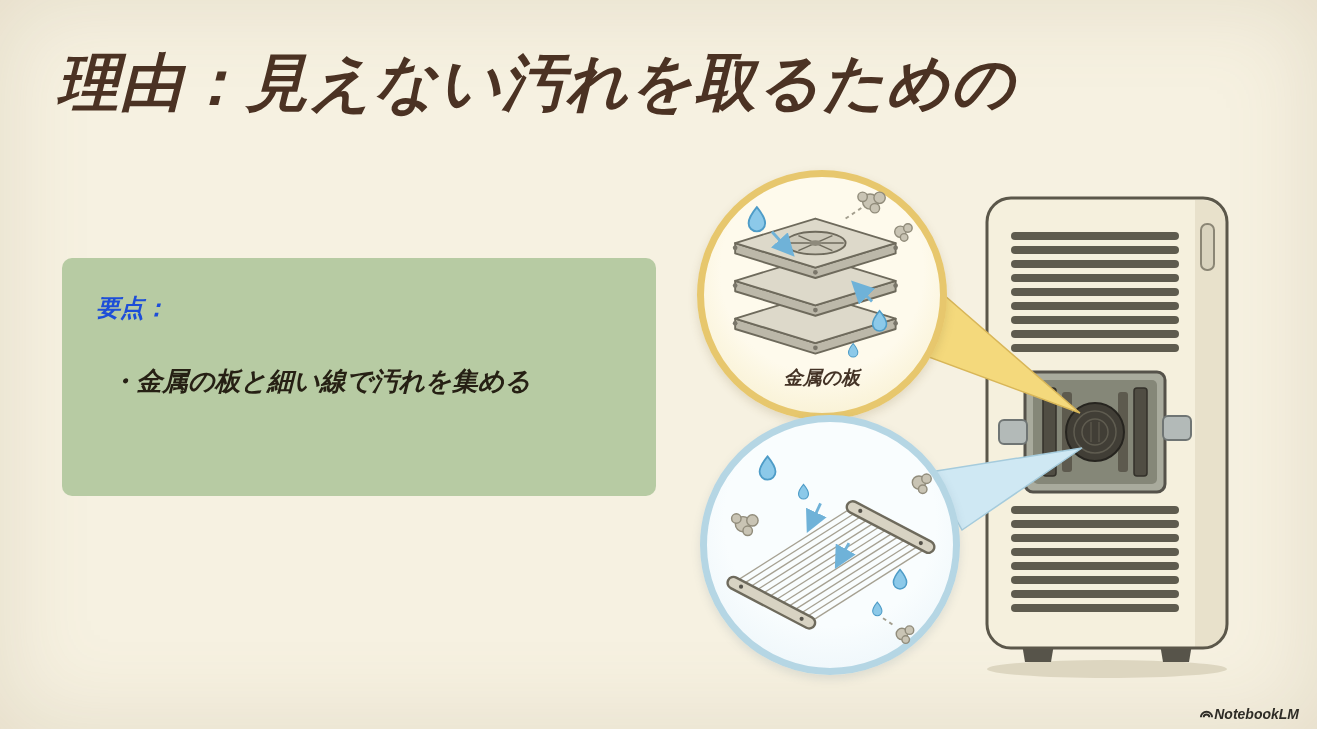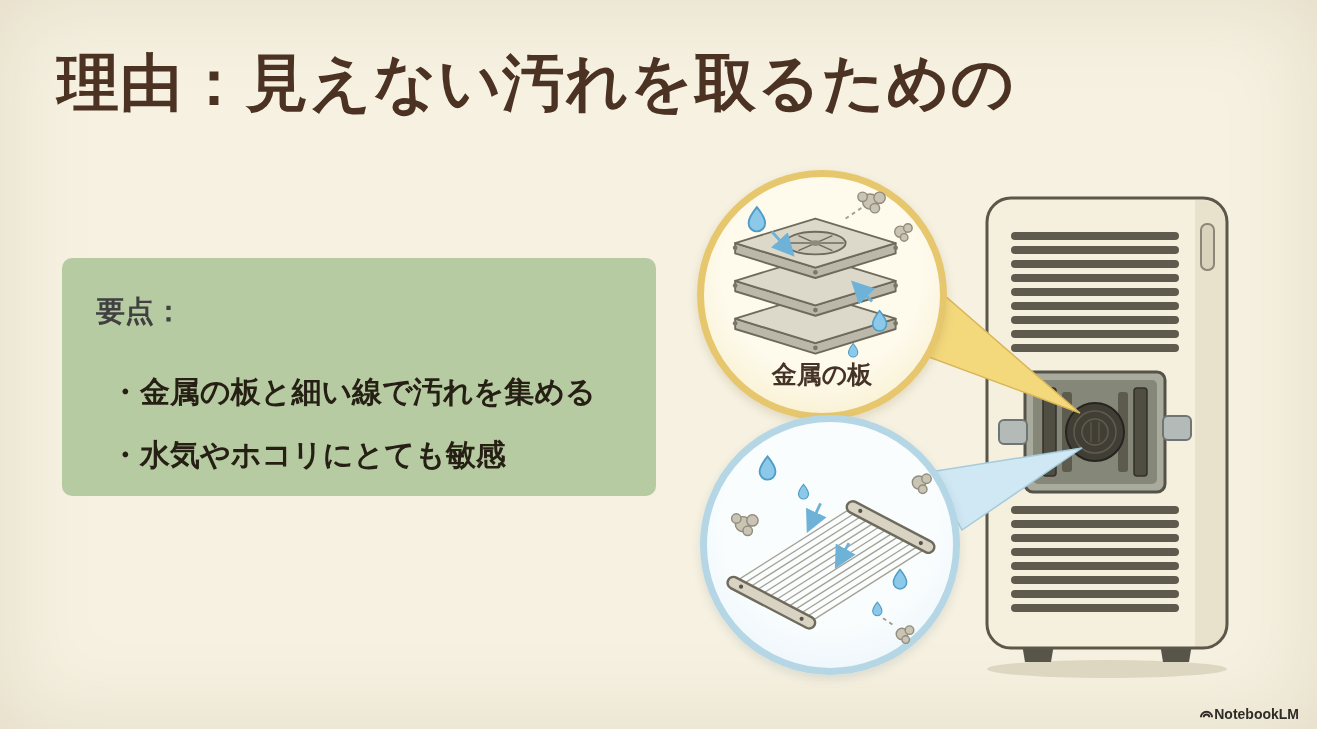--- a/index.html
+++ b/index.html
@@ -4,35 +4,36 @@
 <style>
   * { margin:0; padding:0; box-sizing:border-box; }
   html,body { width:1317px; height:729px; overflow:hidden; }
   body { font-family:"Liberation Sans","DejaVu Sans",sans-serif; }
 
   .slide{
     position:relative; width:1317px; height:729px;
     background:#f6f1e1;
     box-shadow: inset 0 0 90px rgba(150,130,90,.18);
     overflow:hidden;
+    font-style:italic;
   }
 
   .title{
     position:absolute; left:57px; top:36px;
     color:#4b3223; font-weight:800; font-size:62px; line-height:1.5; letter-spacing:1px;
   }
   .title-line{ display:block; }
   .title-line.indented{ margin-left:10px; }
 
   .keypoints{
     position:absolute; left:62px; top:258px; width:594px; height:238px;
     background:#b7cba3; border-radius:10px; padding:34px 34px;
   }
-  .kp-heading{ font-size:29px; font-weight:800; color:#404040; margin-bottom:40px; }
-  .kp-item{ font-size:30px; font-weight:600; color:#262014; margin-left:14px; margin-top:22px; }
+  .kp-heading{ font-size:24px; font-weight:800; color:#1d4ed8; margin-bottom:40px; }
+  .kp-item{ font-size:26px; font-weight:600; color:#262014; margin-left:14px; margin-top:22px; }
 
   .beams{ position:absolute; left:0; top:0; width:1317px; height:729px; z-index:4; pointer-events:none; }
 
   .purifier{ position:absolute; left:955px; top:180px; width:310px; height:505px; z-index:3; }
   .purifier svg{ width:100%; height:100%; display:block; }
 
   .circle{ position:absolute; border-radius:50%; }
   .circle svg{ position:absolute; inset:0; width:100%; height:100%; }
   .circle-metal{
     left:697px; top:170px; width:250px; height:250px; z-index:5;
@@ -41,21 +42,21 @@
     box-shadow:0 4px 10px rgba(120,100,50,.18);
   }
   .circle-wires{
     left:700px; top:415px; width:260px; height:260px; z-index:6;
     border:7px solid #b5d6e4;
     background:radial-gradient(circle at 50% 40%, #f9fdfe 55%, #e7f2f8 100%);
     box-shadow:0 4px 10px rgba(80,110,130,.15);
   }
   .circle-label{
     position:absolute; left:0; right:0; text-align:center;
-    font-size:25px; font-weight:800; color:#443326;
+    font-size:19px; font-weight:800; color:#443326;
   }
   .circle-metal .circle-label{ bottom:22px; }
   .circle-wires .circle-label{ bottom:15px; }
 
   .watermark{
     position:absolute; right:18px; bottom:7px; z-index:9;
     display:flex; align-items:center; 
     color:#2e2c26; font-size:14px; font-weight:700;
   }
 </style>
@@ -64,21 +65,20 @@
 
 <div class="slide">
 
   <div class="title">
     <span class="title-line">理由：見えない汚れを取るための</span>
   </div>
 
   <div class="keypoints">
     <div class="kp-heading">要点：</div>
     <div class="kp-item">・金属の板と細い線で汚れを集める</div>
-    <div class="kp-item">・水気やホコリにとても敏感</div>
   </div>
 
   <svg class="beams" viewBox="0 0 1317 729">
     <polygon points="906,262 1080,413 926,356" fill="#f4d97c" stroke="#d8b658" stroke-width="1.5"></polygon>
     <polygon points="930,472 1082,448 962,530" fill="#cfe8f3" stroke="#a5cbdc" stroke-width="1.5"></polygon>
   </svg>
 
   <div class="purifier">
     <svg viewBox="0 0 310 505">
       <ellipse cx="152" cy="489" rx="120" ry="9" fill="#ddd6c0"></ellipse>

